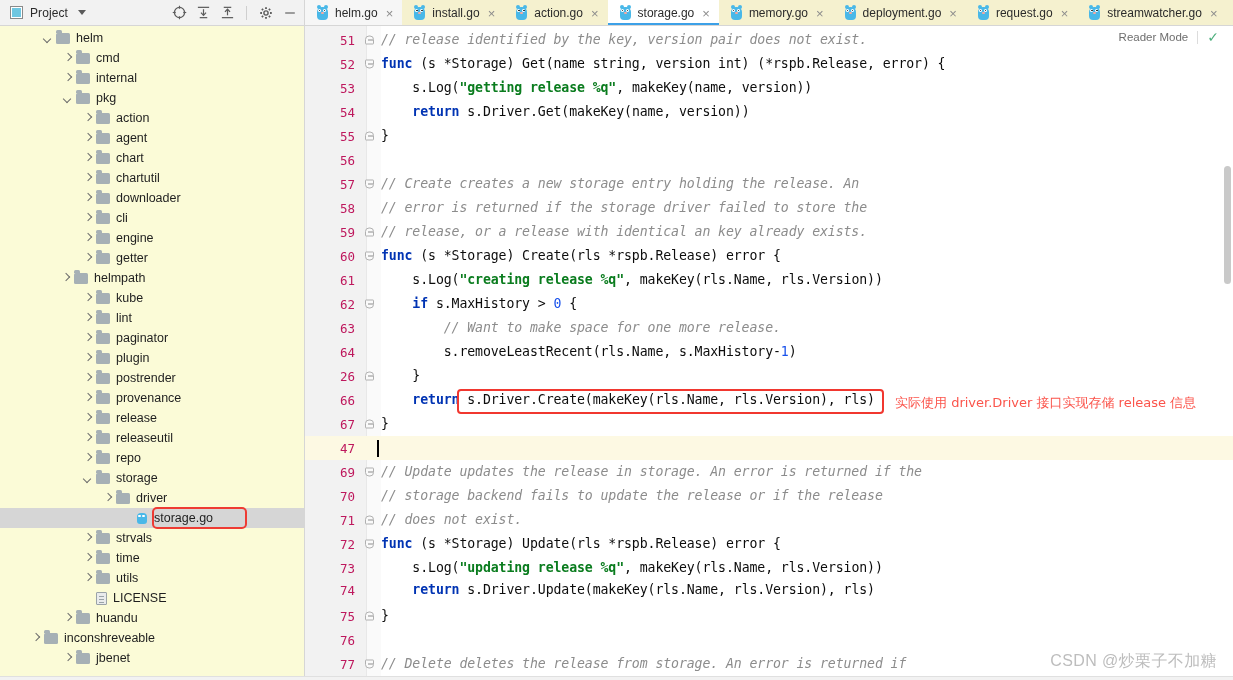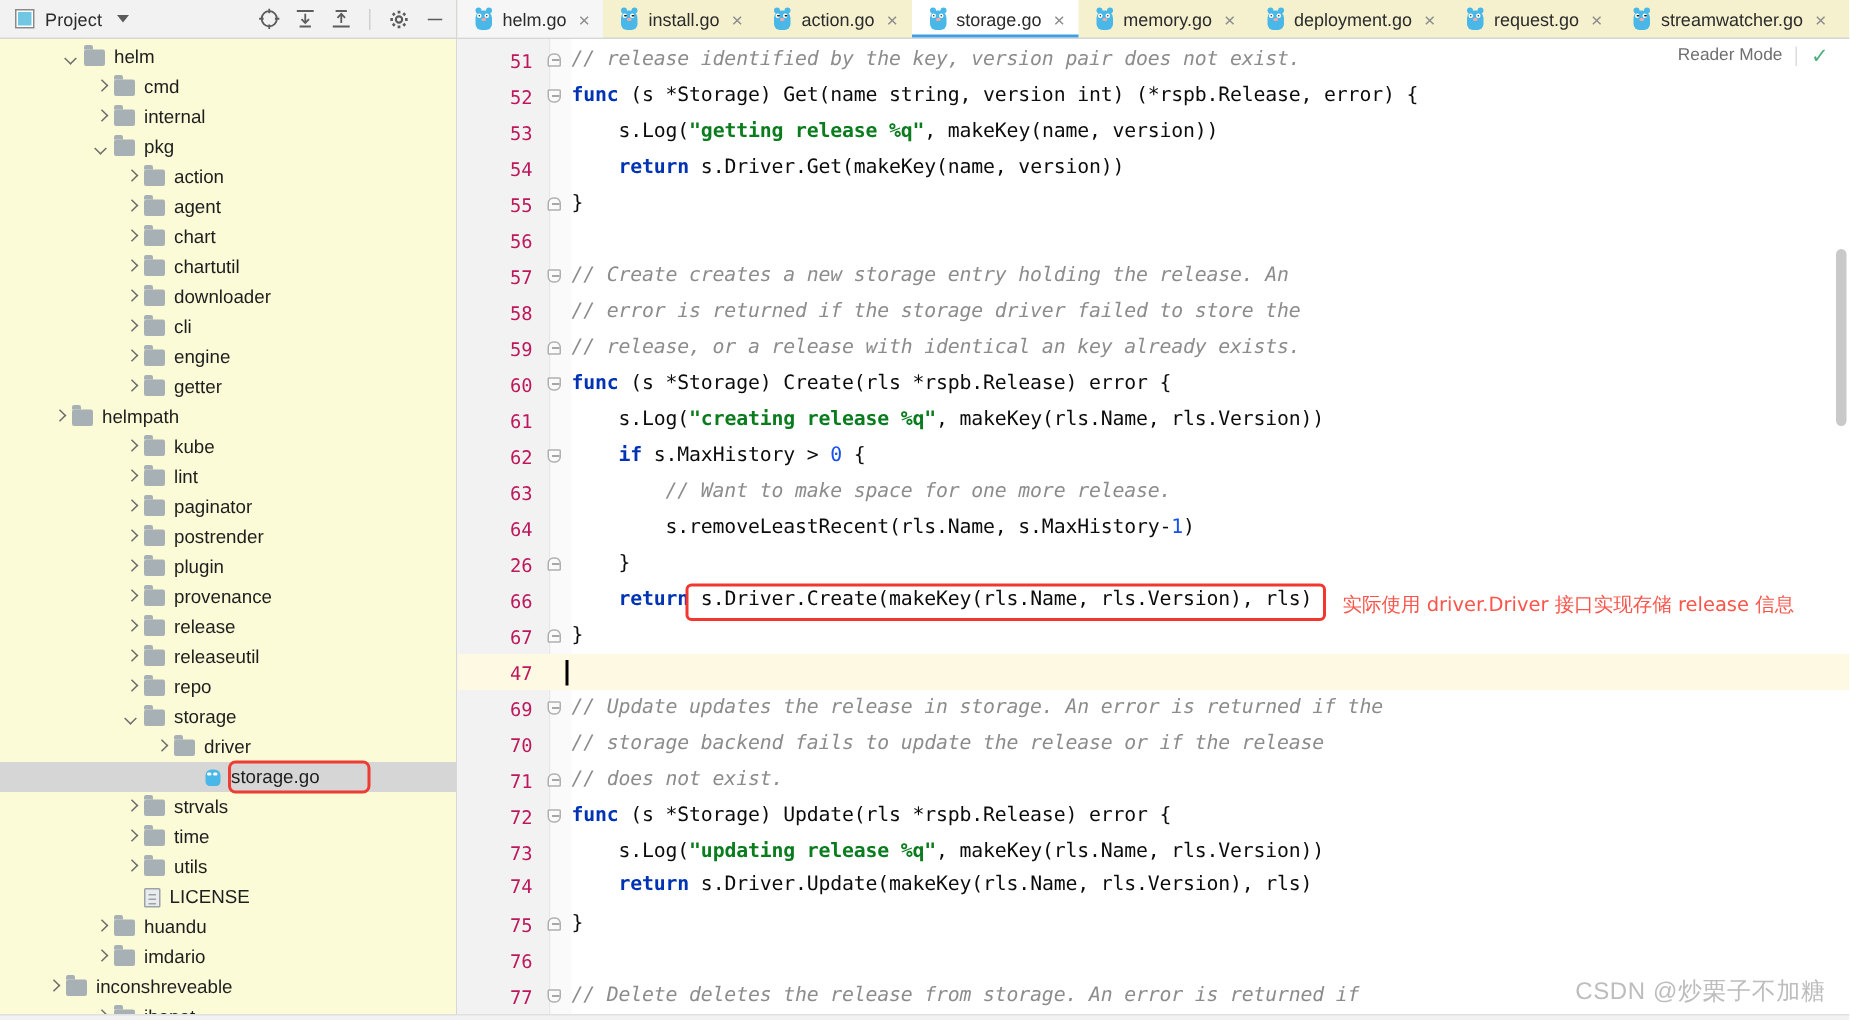--- a/index.html
+++ b/index.html
@@ -415,21 +415,21 @@
         <div class="trow" style="padding-left: 82px;">
           <span class="arrow right"></span>
           <span class="folder"></span>
           <span class="tname">engine</span>
         </div>
         <div class="trow" style="padding-left: 82px;">
           <span class="arrow right"></span>
           <span class="folder"></span>
           <span class="tname">getter</span>
         </div>
-        <div class="trow" style="padding-left: 34px;">
+        <div class="trow" style="padding-left: 60px;">
           <span class="arrow right"></span>
           <span class="folder"></span>
           <span class="tname">helmpath</span>
         </div>
         <div class="trow" style="padding-left: 82px;">
           <span class="arrow right"></span>
           <span class="folder"></span>
           <span class="tname">kube</span>
         </div>
         <div class="trow" style="padding-left: 82px;">
@@ -438,26 +438,26 @@
           <span class="tname">lint</span>
         </div>
         <div class="trow" style="padding-left: 82px;">
           <span class="arrow right"></span>
           <span class="folder"></span>
           <span class="tname">paginator</span>
         </div>
         <div class="trow" style="padding-left: 82px;">
           <span class="arrow right"></span>
           <span class="folder"></span>
+          <span class="tname">plugin</span>
+        </div>
+        <div class="trow" style="padding-left: 82px;">
+          <span class="arrow right"></span>
+          <span class="folder"></span>
           <span class="tname">postrender</span>
-        </div>
-        <div class="trow" style="padding-left: 82px;">
-          <span class="arrow right"></span>
-          <span class="folder"></span>
-          <span class="tname">plugin</span>
         </div>
         <div class="trow" style="padding-left: 82px;">
           <span class="arrow right"></span>
           <span class="folder"></span>
           <span class="tname">provenance</span>
         </div>
         <div class="trow" style="padding-left: 82px;">
           <span class="arrow right"></span>
           <span class="folder"></span>
           <span class="tname">release</span>
@@ -508,25 +508,20 @@
         </div>
         <div class="trow" style="padding-left: 82px;">
           <span class="arrow"></span>
           <span class="docfile"></span>
           <span class="tname">LICENSE</span>
         </div>
         <div class="trow" style="padding-left: 62px;">
           <span class="arrow right"></span>
           <span class="folder"></span>
           <span class="tname">huandu</span>
-        </div>
-        <div class="trow" style="padding-left: 62px;">
-          <span class="arrow right"></span>
-          <span class="folder"></span>
-          <span class="tname">imdario</span>
         </div>
         <div class="trow" style="padding-left: 30px; text-align: right;">
           <span class="arrow right"></span>
           <span class="folder"></span>
           <span class="tname">inconshreveable</span>
         </div>
         <div class="trow" style="padding-left: 62px;">
           <span class="arrow right"></span>
           <span class="folder"></span>
           <span class="tname">jbenet</span>

